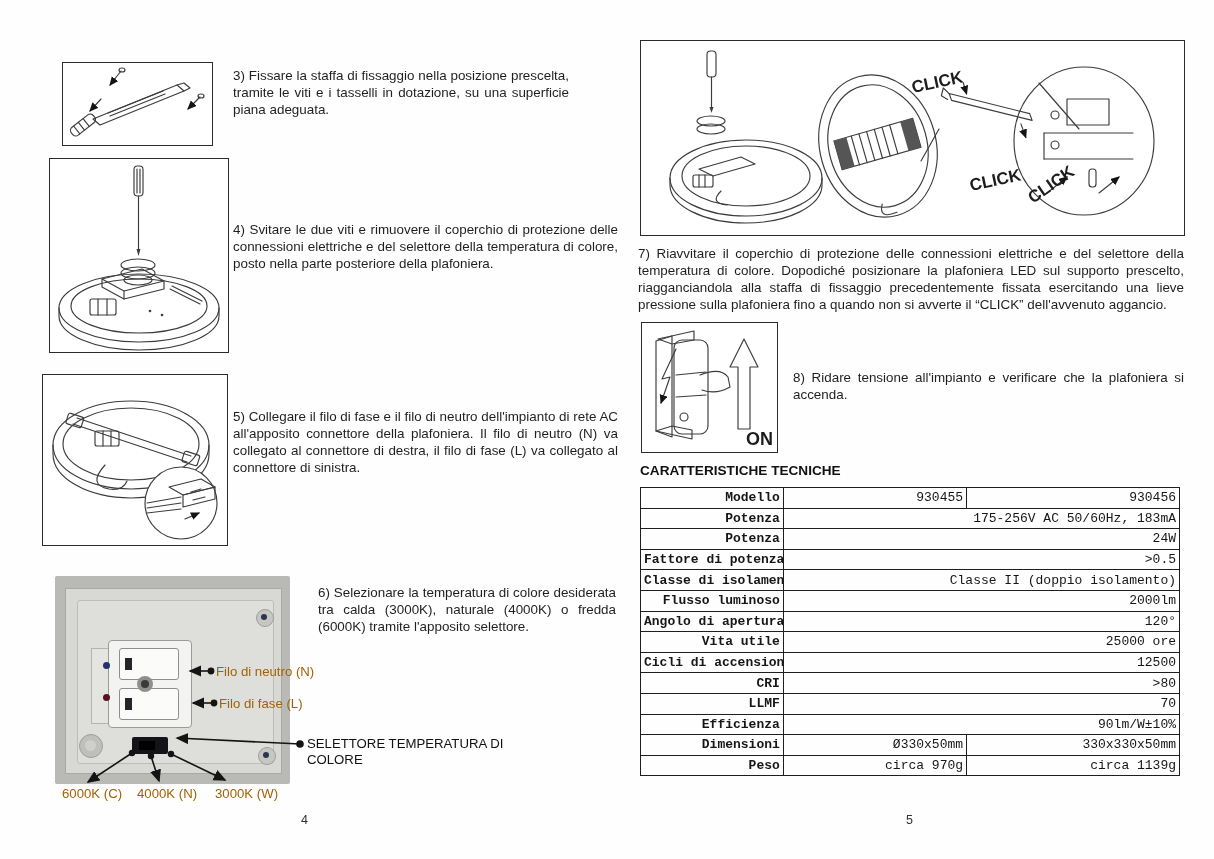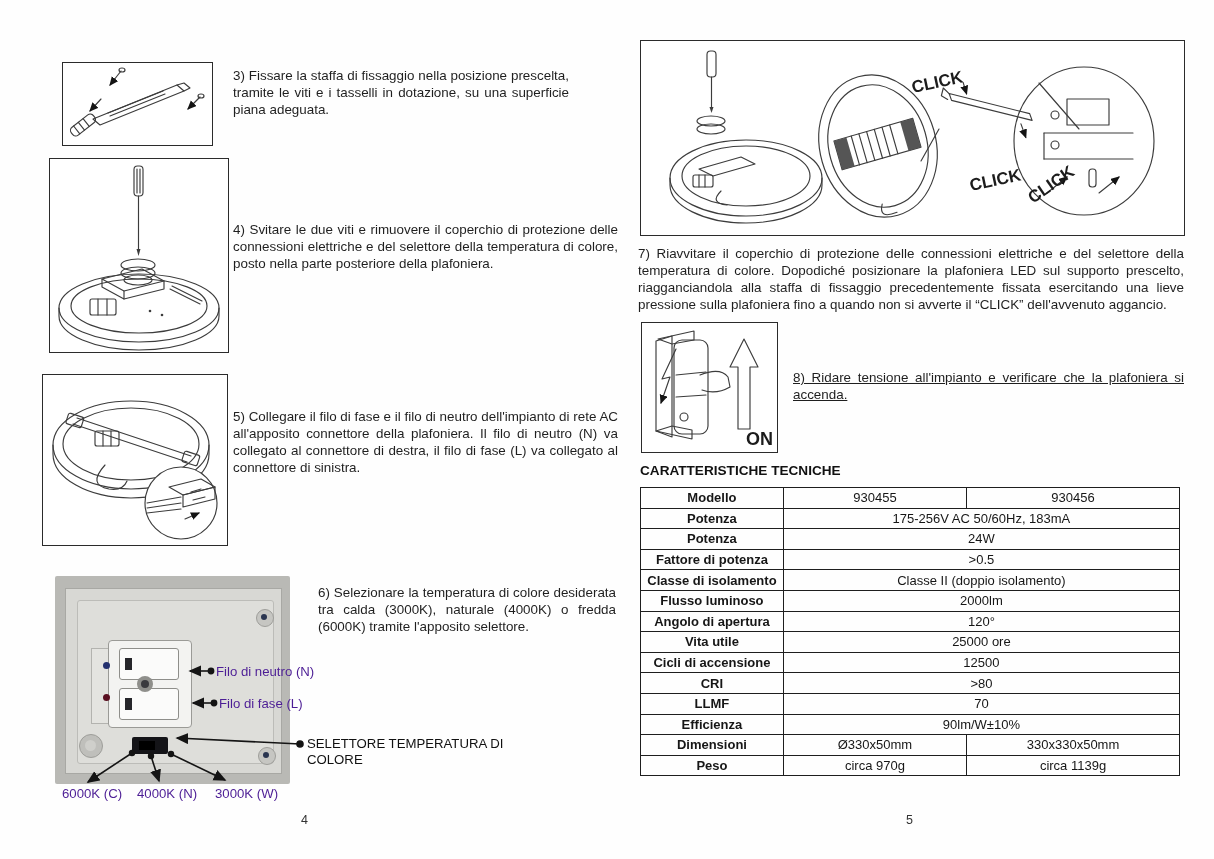--- a/index.html
+++ b/index.html
@@ -2,21 +2,21 @@
 <html><head>
 <meta charset="utf-8">
 <style>
   html,body{margin:0;padding:0;background:#ffffff;}
   #canvas{position:relative;width:1214px;height:859px;background:#fefefe;
           font-family:"Liberation Sans",sans-serif;color:#1c1c1c;overflow:hidden;}
   .abs{position:absolute;}
   .fig{border:1.5px solid #2b2b2b;background:#fff;box-sizing:border-box;}
   .step{font-size:13.4px;line-height:17px;text-align:justify;color:#1f1f1f;}
   .pagenum{font-size:12.5px;color:#333;}
-  .lbl-line{font-size:13.2px;white-space:nowrap;color:#4c1d95;}
+  .lbl-line{font-size:13.2px;white-space:nowrap;color:#a16207;}
   .lbl-center{font-size:13.2px;text-align:left;color:#111;line-height:16px;}
   svg{display:block;}
   .lineart{stroke:#3c3c3c;stroke-width:1.15;fill:none;stroke-linejoin:round;stroke-linecap:round;}
   .dark{fill:#3c3c3c;stroke:none;}
   .clicktxt{font-family:"Liberation Sans",sans-serif;font-weight:bold;font-size:17px;fill:#1c1c1c;}
   .ontxt{font-family:"Liberation Sans",sans-serif;font-weight:bold;font-size:18px;fill:#1c1c1c;}
   
   .photo{background:#b9b9b5;border-radius:2px;}
   .photo .panel{position:absolute;left:10px;top:12px;right:8px;bottom:10px;background:#d8d8d4;border:1px solid #a8a8a4;}
   .photo .panel2{position:absolute;left:22px;top:24px;right:16px;bottom:20px;background:#dededa;border:1px solid #bcbcb8;border-radius:3px;}
@@ -29,21 +29,21 @@
   .selector{position:absolute;background:#141418;border-radius:2px;}
   .selector .inner{position:absolute;left:7px;top:4px;width:16px;height:9px;background:#000;}
   .screwp{position:absolute;border-radius:50%;background:#c6c6c2;border:1px solid #9e9e9a;}
   .screwp .pin{position:absolute;left:4px;top:4px;width:6px;height:6px;border-radius:50%;background:#2a3550;}
   .holebig{position:absolute;border-radius:50%;background:#bfbfbb;border:1px solid #9e9e9a;}
   .holebig .in{position:absolute;left:5px;top:5px;width:11px;height:11px;border-radius:50%;background:#cfcfcb;}
   .wiredot{position:absolute;width:7px;height:7px;border-radius:50%;}
   
   table.specs{border-collapse:collapse;width:540px;table-layout:fixed;}
   table.specs td{border:1.6px solid #1e1e1e;height:19.6px;padding:0 3px;font-size:13px;
-                 text-align:center;vertical-align:middle;color:#161616;overflow:hidden;white-space:nowrap;}
+                 text-align:right;vertical-align:middle;color:#161616;overflow:hidden;white-space:nowrap;font-family:Liberation Mono, monospace;}
   table.specs td.lbl{font-weight:bold;}
   .specs-title{font-size:13.6px;font-weight:bold;color:#111;}
 </style>
 </head>
 <body>
 
 <svg width="0" height="0" style="position:absolute" aria-hidden="true">
   <defs>
     <marker id="ah" markerWidth="9" markerHeight="8" refX="7" refY="3.5" orient="auto">
       <path d="M0,0 L8,3.5 L0,7 Z" fill="#141414"></path>
@@ -274,21 +274,21 @@
           <line x1="34" y1="74" x2="64" y2="72"></line>
           <path d="M58,52 q20,-8 28,2 l2,10 q-14,8 -28,3"></path>
           <circle cx="42" cy="94" r="4"></circle>
           <polyline points="34,26 20,56 28,54 19,80" marker-end="url(#ah)"></polyline>
           <polygon points="96,106 96,44 88,44 102,16 116,44 108,44 108,106" fill="#fff"></polygon>
         </g>
         <text class="ontxt" x="104" y="122">ON</text>
       </svg>
     </div>
 
-    <div class="abs step" style="left:173px;top:369px;width:391px;text-decoration:underline;">8) Ridare tensione all'impianto e verificare che la plafoniera si accenda.</div>
+    <div class="abs step" style="left:173px;top:369px;width:391px;">8) Ridare tensione all'impianto e verificare che la plafoniera si accenda.</div>
 
     <div class="abs specs-title" style="left:20px;top:463px;">CARATTERISTICHE TECNICHE</div>
 
     <table class="specs abs" style="left:20px;top:487px;">
       <colgroup>
           <col style="width:26.5%">
           <col style="width:34%">
           <col style="width:39.5%">
         </colgroup>
       <tbody>

